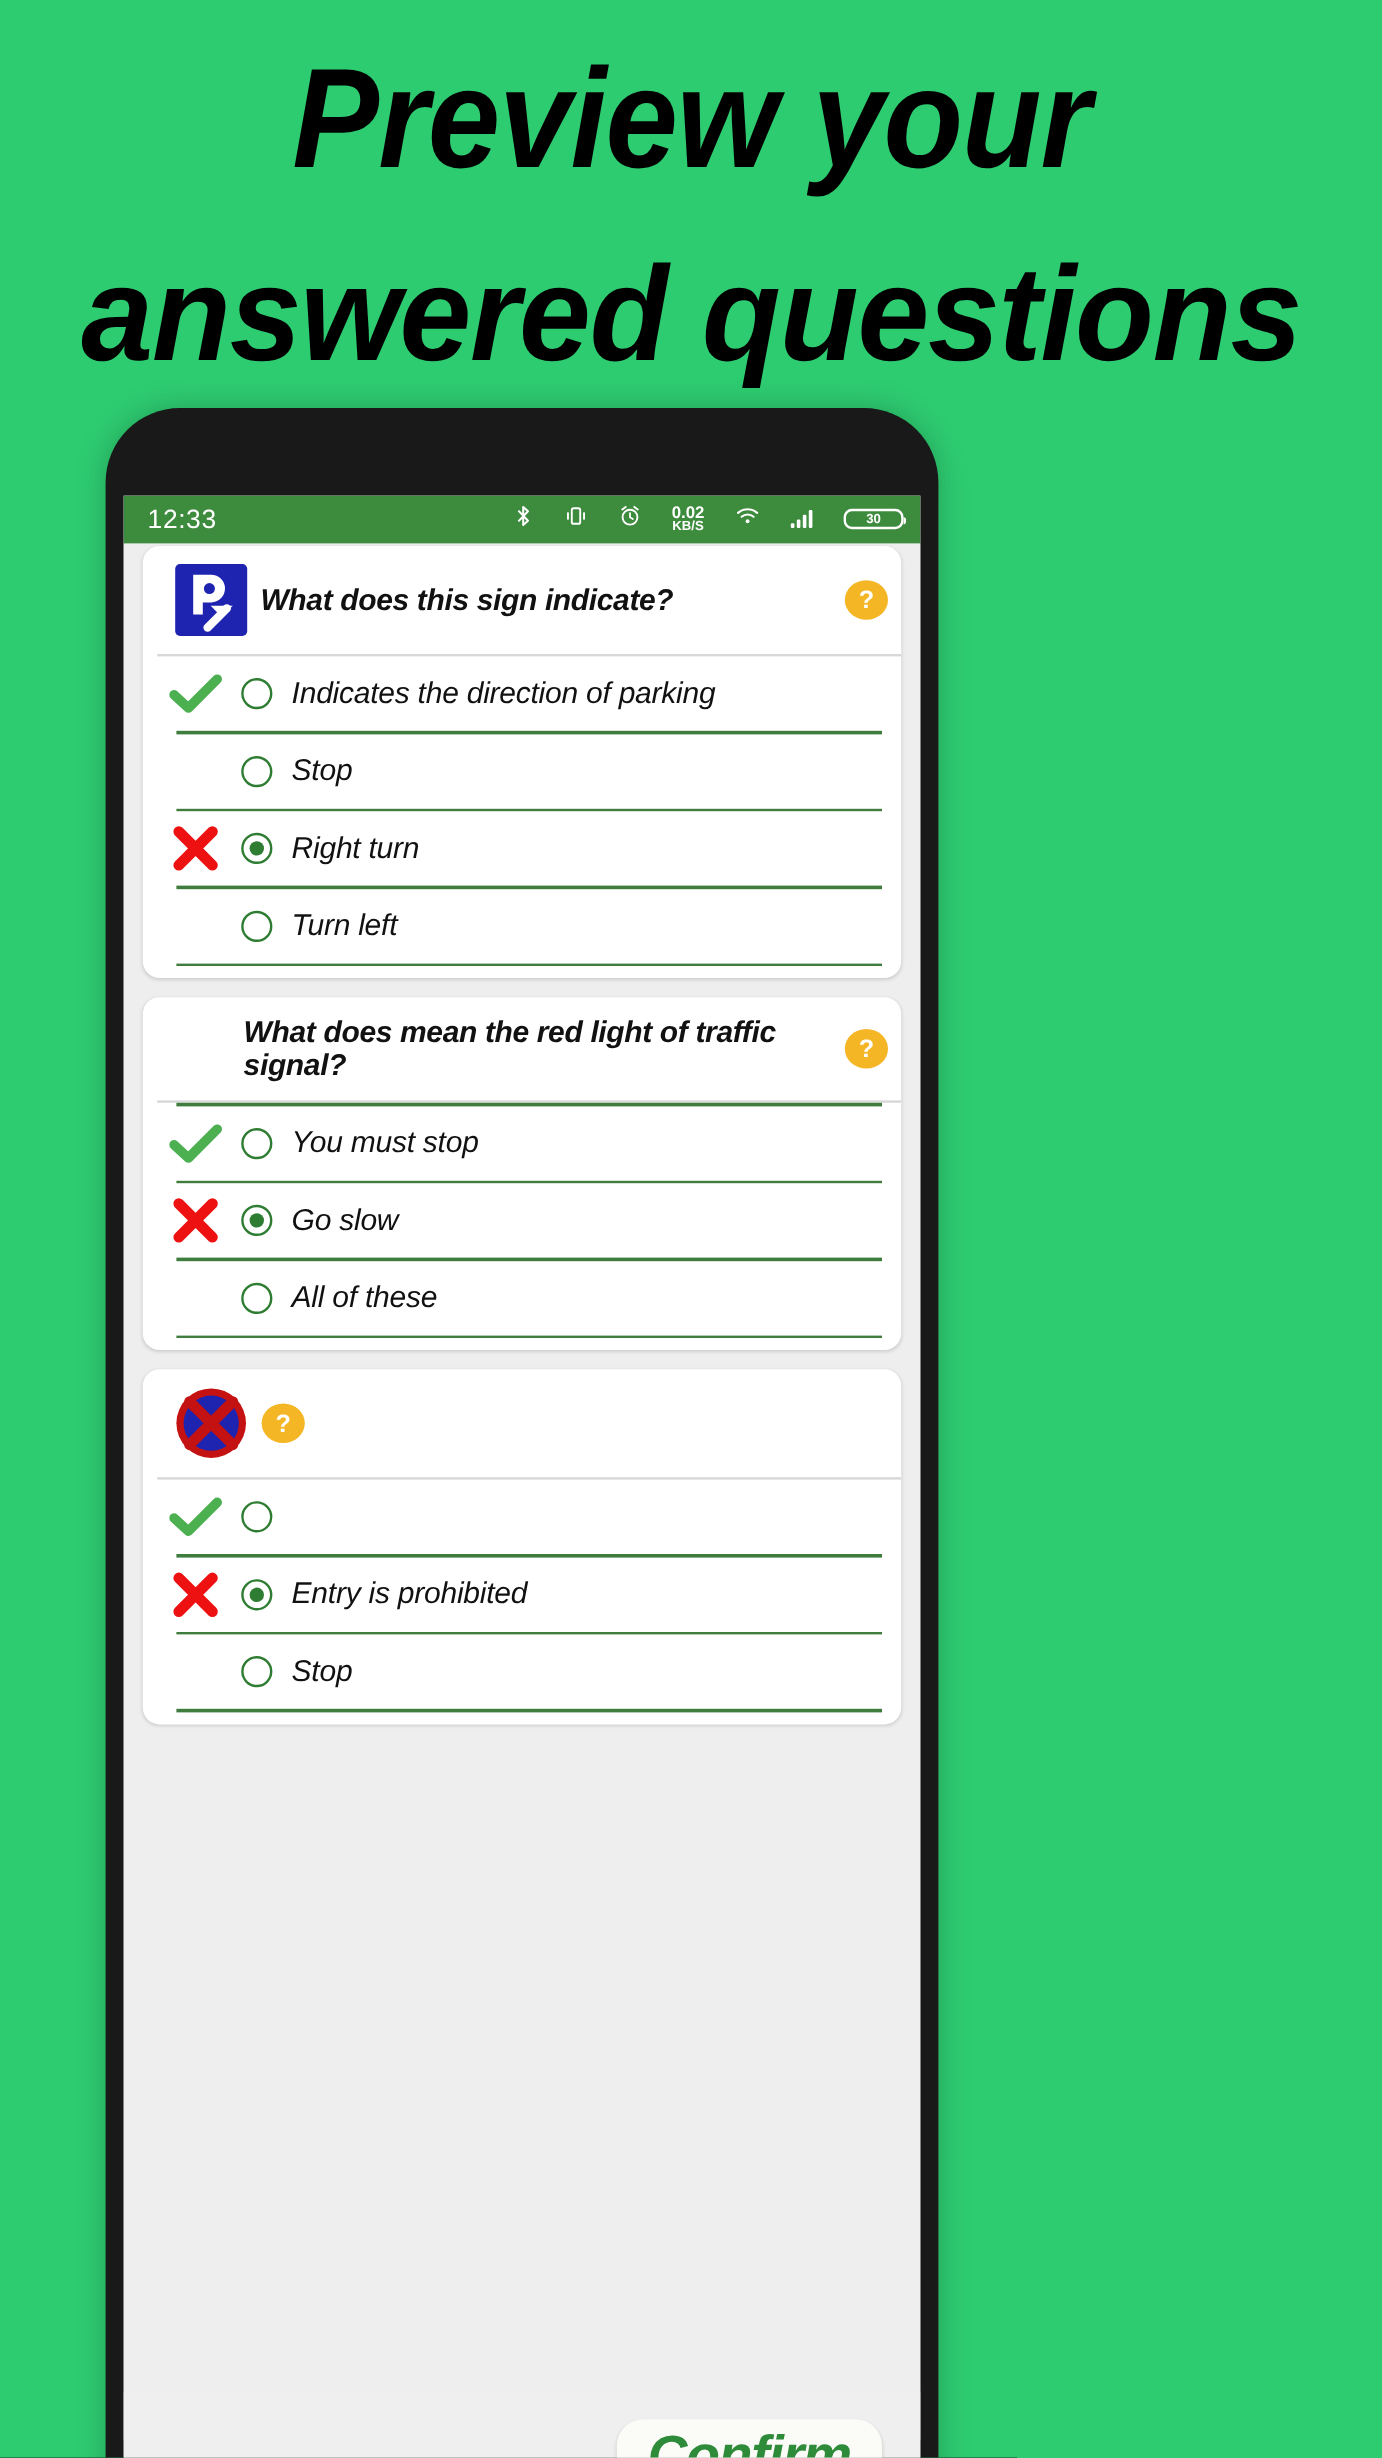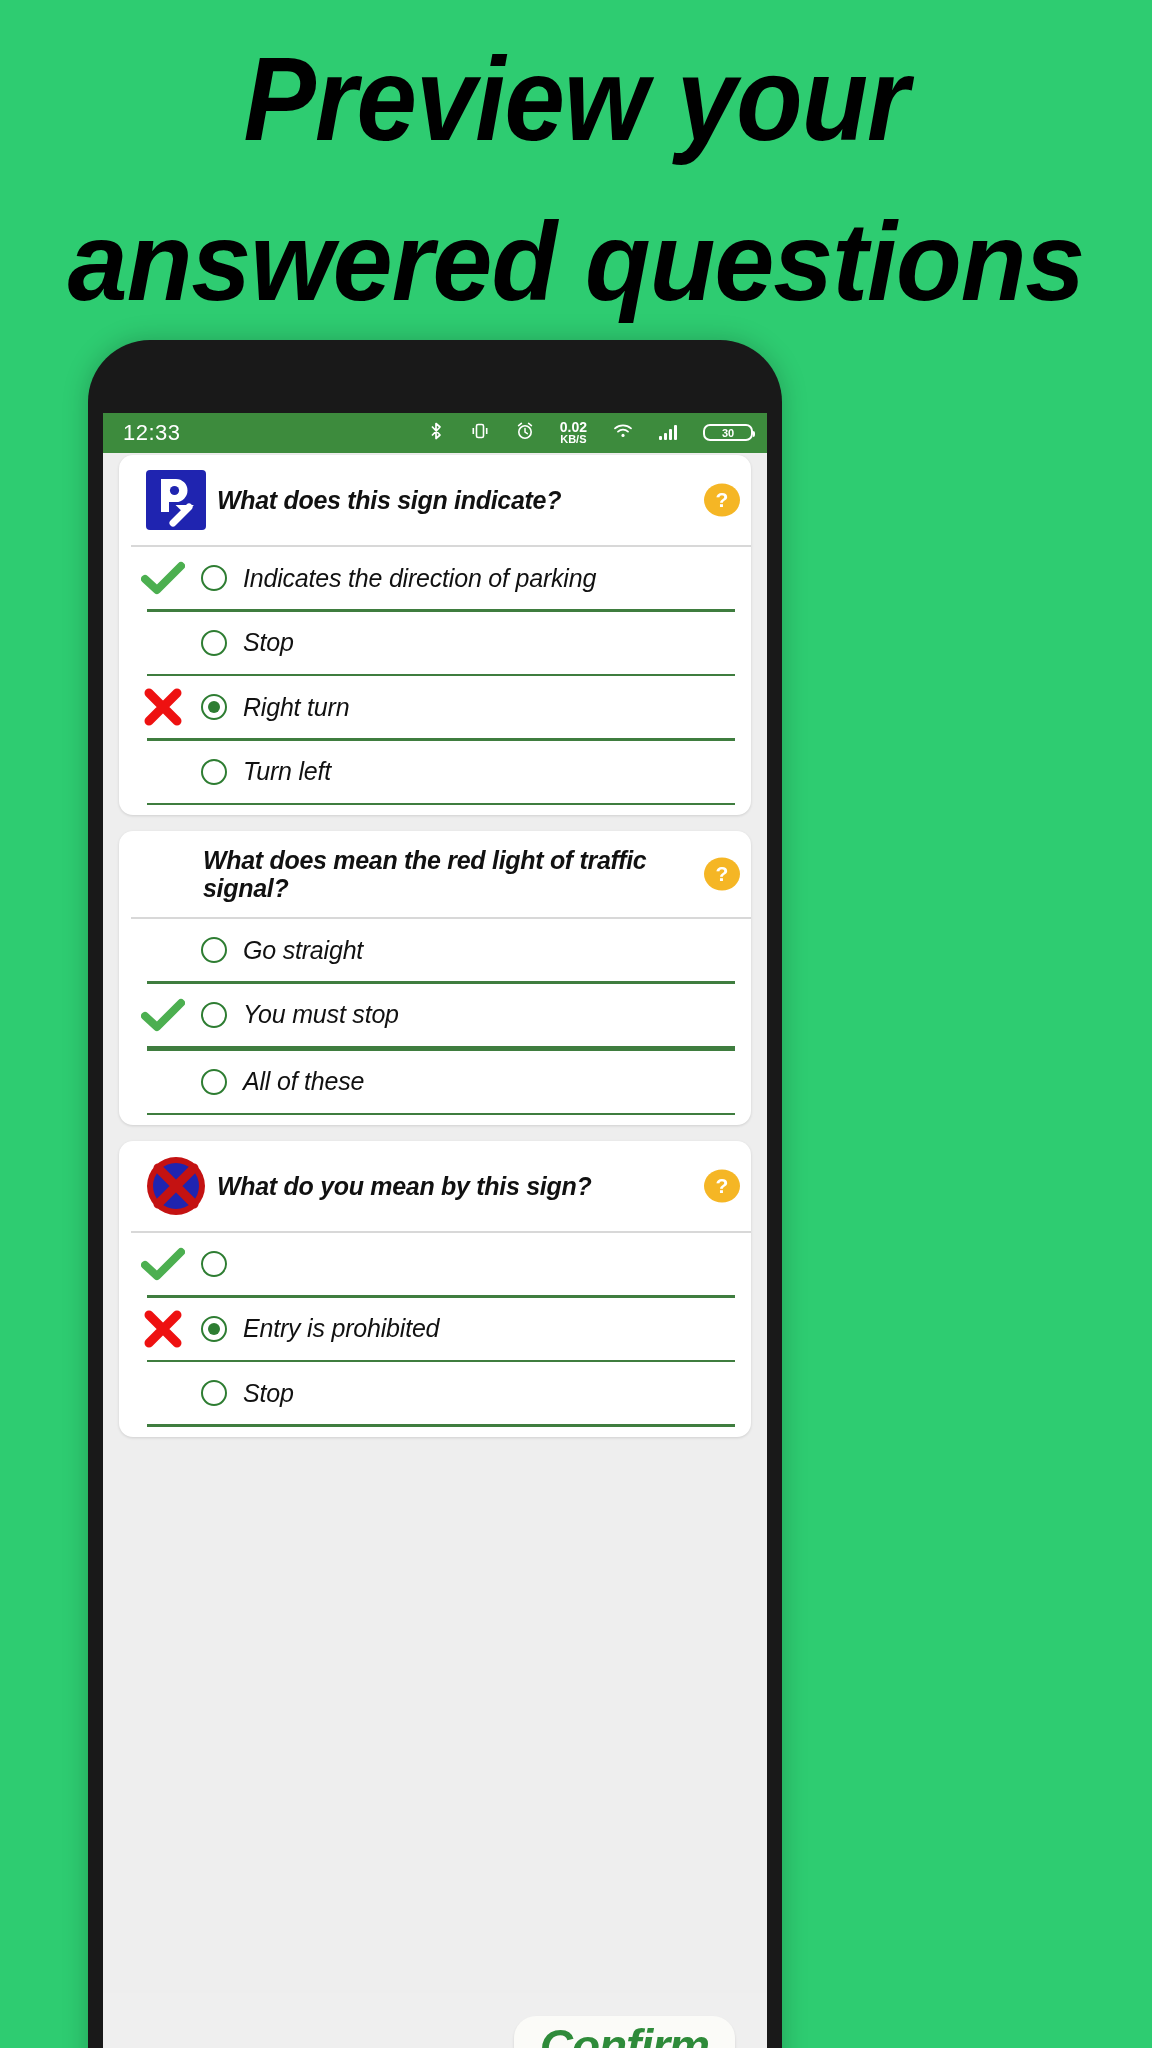--- a/index.html
+++ b/index.html
@@ -301,53 +301,56 @@
             <div class="q-text">What does mean the red light of traffic signal?</div>
             <span class="q-help">
               <svg viewBox="0 0 38 38" width="38" height="38">
     <ellipse cx="19" cy="19" rx="18" ry="16.5" fill="#f5b625"></ellipse>
     <text x="19" y="26" text-anchor="middle" font-family="Liberation Sans, sans-serif" font-size="21" font-weight="bold" fill="#fff">?</text>
   </svg>
             </span>
           </div>
           <div class="q-divider"></div>
           <div class="opts">
-            <div class="opt-row">
-              <span class="mark"></span>
-              <span class="radio"></span>
-              <span class="opt-text">Go straight</span>
-            </div>
             <div class="opt-line"></div>
             <div class="opt-row">
               <span class="mark">
                 <svg viewBox="0 0 44 34" width="44" height="34">
     <path d="M4 18 16 29 40 5" fill="none" stroke="#4CAF50" stroke-width="8" stroke-linecap="round" stroke-linejoin="round"></path>
   </svg>
               </span>
               <span class="radio"></span>
               <span class="opt-text">You must stop</span>
             </div>
             <div class="opt-line"></div>
+            <div class="opt-row">
+              <span class="mark">
+                <svg viewBox="0 0 40 40" width="40" height="40">
+    <path d="M6 6 34 34M34 6 6 34" stroke="#ee1111" stroke-width="9" stroke-linecap="round"></path>
+  </svg>
+              </span>
+              <span class="radio sel"></span>
+              <span class="opt-text">Go slow</span>
+            </div>
             <div class="opt-line"></div>
             <div class="opt-row">
               <span class="mark"></span>
               <span class="radio"></span>
               <span class="opt-text">All of these</span>
             </div>
             <div class="opt-line"></div>
           </div>
         </div>
         <div class="card">
           <div class="q-head">
             <span class="q-sign"><svg viewBox="0 0 62 62" width="62" height="62">
     <circle cx="31" cy="31" r="29" fill="#c41212"></circle>
     <circle cx="31" cy="31" r="23" fill="#1f24b0"></circle>
     <path d="M13 13 49 49M49 13 13 49" stroke="#c41212" stroke-width="9" stroke-linecap="round"></path>
   </svg></span>
-            <div class="q-text">What do you mean by this sign?</div>
             <span class="q-help">
               <svg viewBox="0 0 38 38" width="38" height="38">
     <ellipse cx="19" cy="19" rx="18" ry="16.5" fill="#f5b625"></ellipse>
     <text x="19" y="26" text-anchor="middle" font-family="Liberation Sans, sans-serif" font-size="21" font-weight="bold" fill="#fff">?</text>
   </svg>
             </span>
           </div>
           <div class="q-divider"></div>
           <div class="opts">
             <div class="opt-row">

